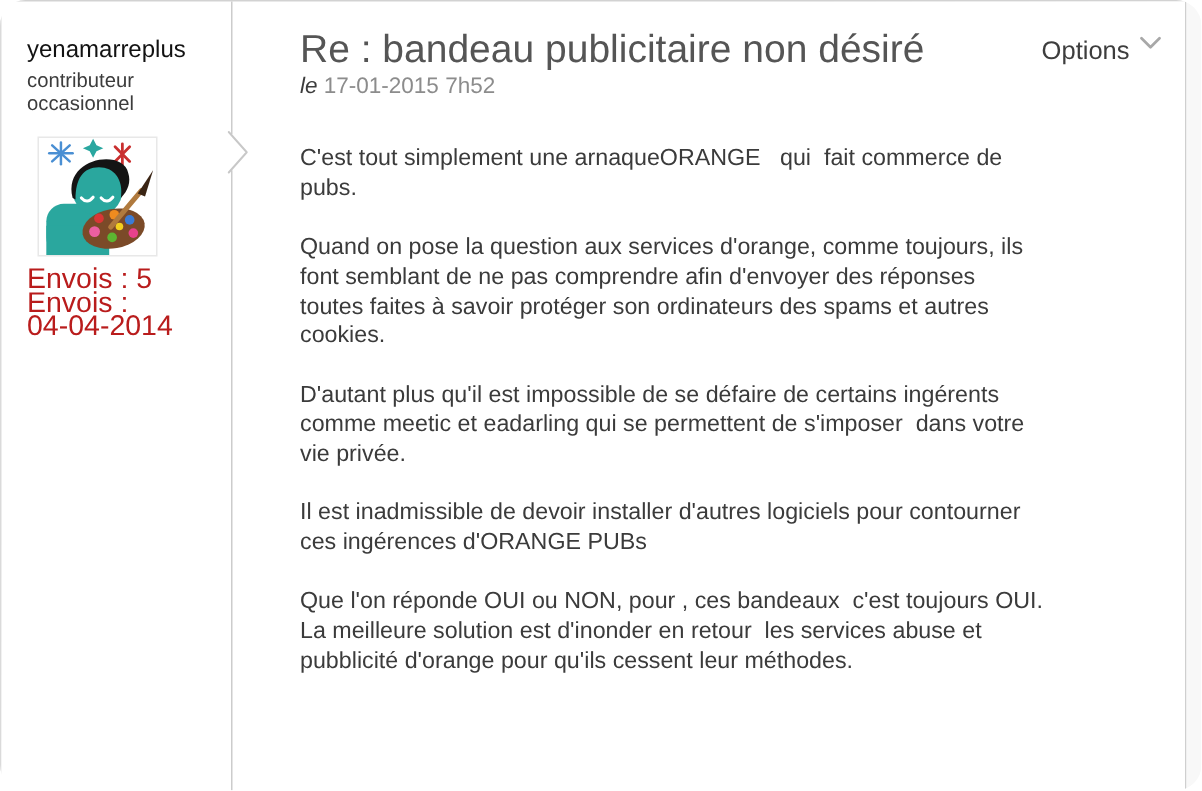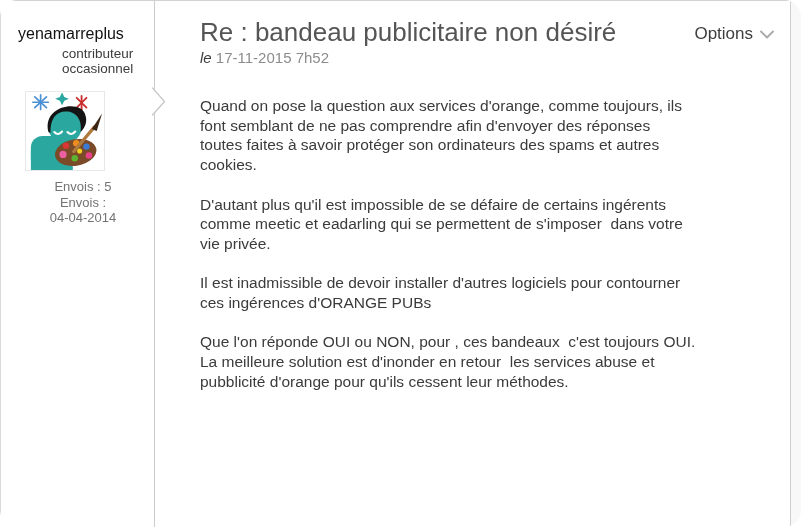--- a/index.html
+++ b/index.html
@@ -7,33 +7,33 @@
               font-family:"Liberation Sans","DejaVu Sans",sans-serif; }
   .page { position:relative; width:801px; height:527px; overflow:hidden; background:#fff;border-radius:17px; }
   .outside-strip { position:absolute; right:0; top:0; width:10px; height:100%; background:#f8f8f8; }
   .panel { position:absolute; left:0; top:0; width:791px; height:527px; background:#fff;
            border-top:1px solid #d2d2d2; border-left:1px solid #dadada; border-right:1px solid #cfcfcf;
            border-top-left-radius:3px; display:flex; }
 
   
   .sidebar { flex:0 0 153px; width:153px; padding:24px 6px 0 17px; }
   .username { font-size:16px; line-height:18px; color:#121212; cursor:pointer; }
-  .rank { font-size:13.5px; line-height:15px; color:#3c3c3c; margin-top:3px; width:112px;margin-left:44px; }
+  .rank { font-size:13.5px; line-height:15px; color:#3c3c3c; margin-top:3px; width:112px; }
   .avatar-box { width:80px; height:80px; margin:15px 0 0 7px; border:1px solid #e8e8e8; background:#fff; }
   .avatar-box svg { display:block; width:78px; height:78px; }
-  .stats { margin-top:8px; font-size:13px; line-height:15.5px; color:#737373;text-align:center; }
+  .stats { margin-top:8px; font-size:19px; line-height:15.5px; color:#b91c1c; }
 
   
   .divider-arrow { position:absolute; left:150px; top:87px; width:17px; height:29px; z-index:3; }
 
   
   .main { flex:1; border-left:1px solid #cccccc; padding:15px 12px 0 45px; }
   .header-row { display:flex; align-items:flex-start; justify-content:space-between; }
   .post-title { font-size:26px; line-height:32px; font-weight:400; color:#555555; }
-  .options-btn { display:flex; align-items:center; gap:7px; margin-top:8px; padding-right:8px;
+  .options-btn { display:flex; align-items:flex-start; gap:7px; margin-top:8px; padding-right:8px;
                  font-size:17px; color:#3d3d3d; cursor:pointer; white-space:nowrap; }
   .options-btn svg { display:block; }
   .post-date { margin-top:1px; font-size:15px; line-height:18px; color:#8c8c8c; }
   .post-date .prefix { color:#3c3c3c;font-style:italic; }
   .post-body { margin-top:29px; width:582px; }
   .post-body p { font-size:15.5px; line-height:19.7px; color:#3b3b3b;
                  white-space:pre-wrap; margin:0 0 19.7px 0; }
 </style>
 </head>
 <body>
@@ -105,24 +105,26 @@
         <div class="options-btn">
           <span>Options</span>
           <svg width="14" height="9" viewBox="0 0 14 9">
             <path d="M1,1.5 L7,7.5 L13,1.5" fill="none" stroke="#a8a8a8" stroke-width="1.8" stroke-linecap="round" stroke-linejoin="round"></path>
           </svg>
         </div>
       </div>
 
       <div class="post-date">
         <span class="prefix">le</span>
-        <span>17-11-2015 7h52</span>
+        <span>17-01-2015 7h52</span>
       </div>
 
       <div class="post-body">
+        <p>C'est tout simplement une arnaqueORANGE   qui  fait commerce de
+pubs.</p>
         <p>Quand on pose la question aux services d'orange, comme toujours, ils
 font semblant de ne pas comprendre afin d'envoyer des réponses
 toutes faites à savoir protéger son ordinateurs des spams et autres
 cookies.</p>
         <p>D'autant plus qu'il est impossible de se défaire de certains ingérents
 comme meetic et eadarling qui se permettent de s'imposer  dans votre
 vie privée.</p>
         <p>Il est inadmissible de devoir installer d'autres logiciels pour contourner
 ces ingérences d'ORANGE PUBs</p>
         <p>Que l'on réponde OUI ou NON, pour , ces bandeaux  c'est toujours OUI.

